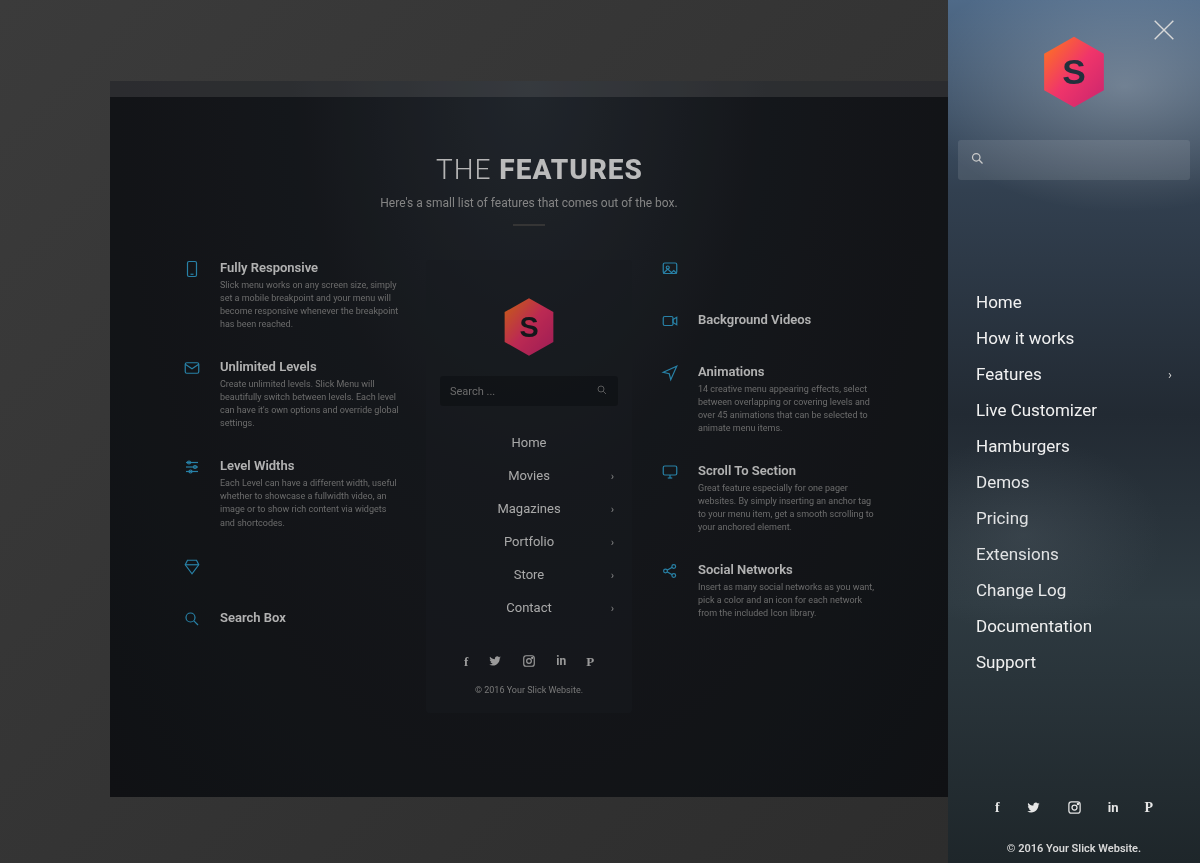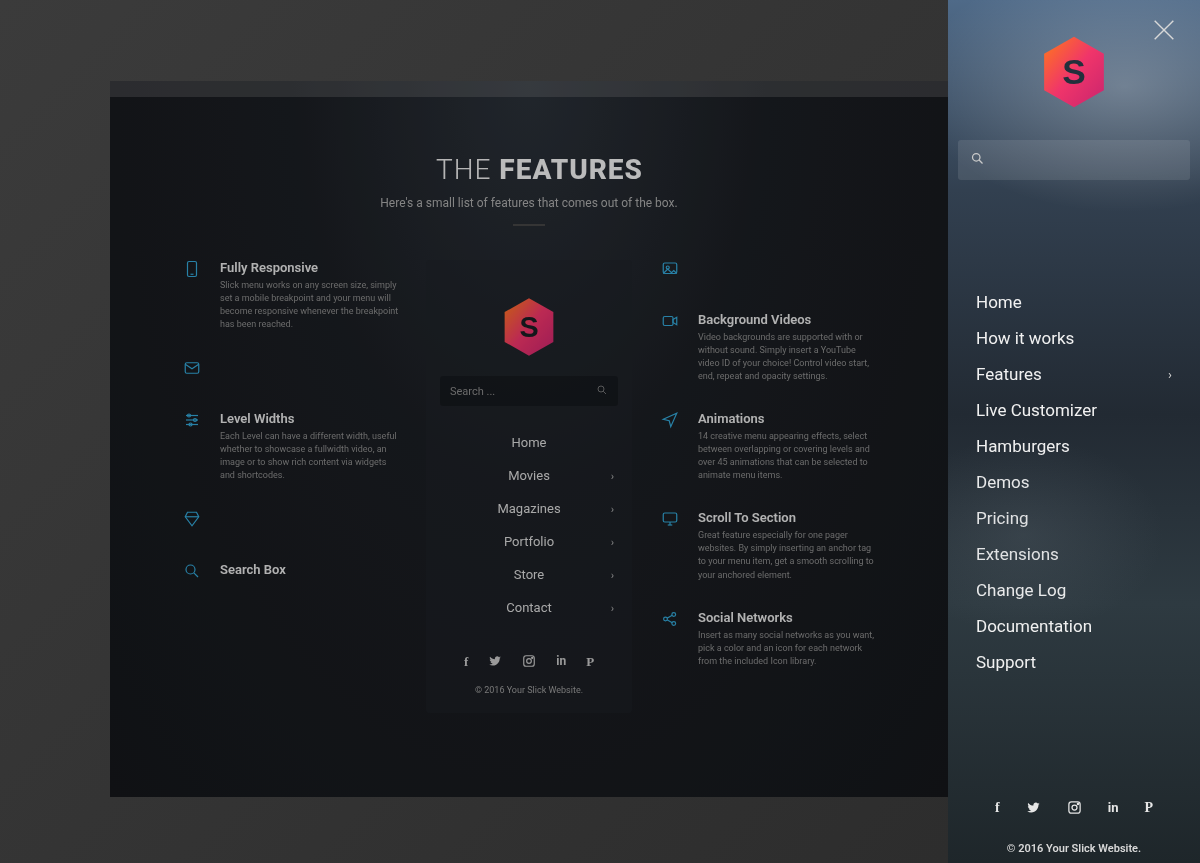--- a/index.html
+++ b/index.html
@@ -194,20 +194,24 @@
           <h4>Fully Responsive</h4>
           <p>Slick menu works on any screen size, simply set a mobile breakpoint and your menu will become responsive whenever the breakpoint has been reached.</p>
         </div>
       </div>
       <div class="if-feat">
         <div class="icon-box">
           <svg class="fi" viewBox="0 0 24 24">
               <rect x="3" y="5" width="18" height="14" rx="2"></rect>
               <path d="M3 7l9 6 9-6"></path>
             </svg>
+        </div>
+        <div>
+          <h4>Unlimited Levels</h4>
+          <p>Create unlimited levels. Slick Menu will beautifully switch between levels. Each level can have it's own options and override global settings.</p>
         </div>
       </div>
       <div class="if-feat">
         <div class="icon-box">
           <svg class="fi" viewBox="0 0 24 24">
               <line x1="4" y1="6" x2="20" y2="6"></line>
               <line x1="4" y1="12" x2="20" y2="12"></line>
               <line x1="4" y1="18" x2="20" y2="18"></line>
               <circle cx="8" cy="6" r="2"></circle>
               <circle cx="16" cy="12" r="2"></circle>
@@ -318,21 +322,20 @@
       </div>
       <div class="if-feat">
         <div class="icon-box">
           <svg class="fi" viewBox="0 0 24 24">
               <rect x="3" y="6" width="13" height="12" rx="2"></rect>
               <path d="M16 10l5-3v10l-5-3z"></path>
             </svg>
         </div>
         <div>
           <h4>Background Videos</h4>
-          <p>Video backgrounds are supported with or without sound. Simply insert a YouTube video ID of your choice! Control video start, end, repeat and opacity settings.</p>
         </div>
       </div>
       <div class="if-feat">
         <div class="icon-box">
           <svg class="fi" viewBox="0 0 24 24">
               <path d="M3 11l18-8-8 18-2-8z"></path>
             </svg>
         </div>
         <div>
           <h4>Animations</h4>

